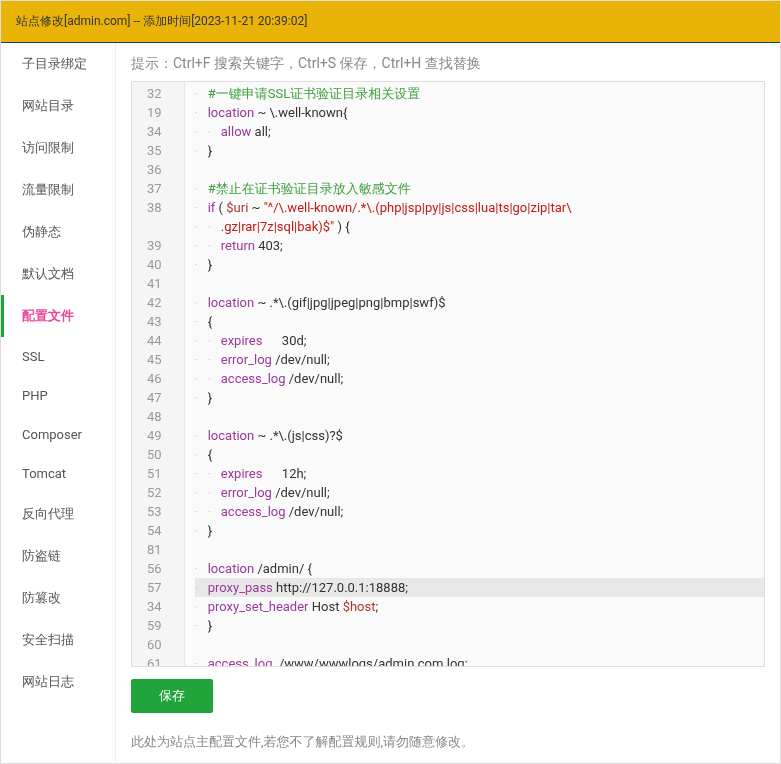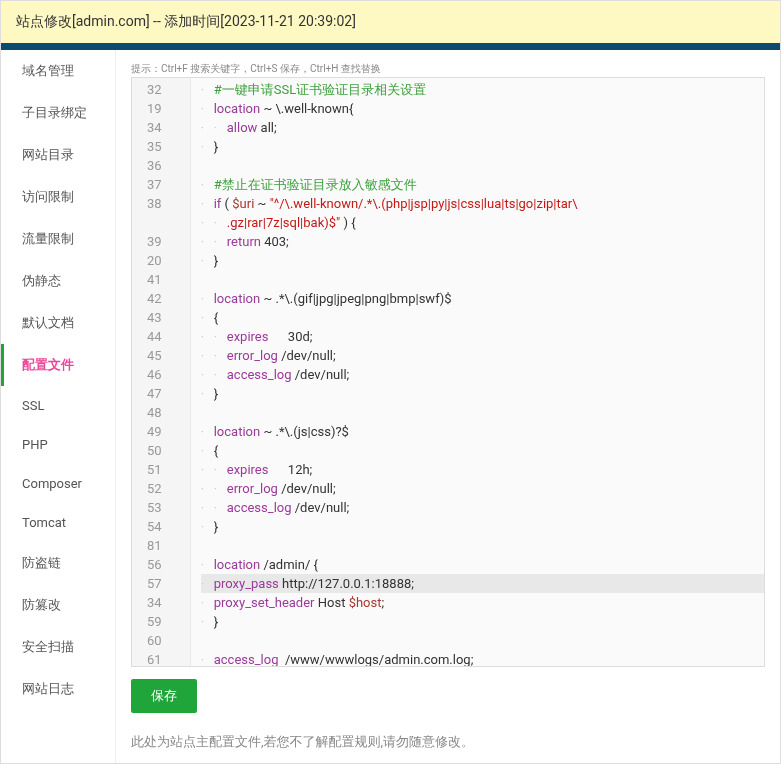--- a/index.html
+++ b/index.html
@@ -1,76 +1,76 @@
 <!DOCTYPE html>
 <html><head>
 <meta charset="utf-8">
 <style>
 *{margin:0;padding:0;box-sizing:border-box;font-family:-apple-system,BlinkMacSystemFont,"Segoe UI",Roboto,"Helvetica Neue",Arial,"PingFang SC","Hiragino Sans GB","Microsoft YaHei",sans-serif}
 body{background:#fff;font-size:13px;color:#333}
 .container{width:781px;height:764px;border:1px solid #ddd;display:flex;flex-direction:column;overflow:hidden}
-.header{background:#fef9c3;border-bottom:7px solid #0c4a6e;padding:12px 15px;font-size:14px;color:#333}
+.header{background:#eab308;border-bottom:1px solid #0c4a6e;padding:12px 15px;font-size:12px;color:#333}
 .body{display:flex;flex:1;overflow:hidden}
 .sidebar{width:115px;background:#fff;border-right:1px solid #eee;overflow-y:auto}
 .sidebar-item{padding:12px 18px;font-size:13px;color:#555;cursor:pointer;border-left:3px solid transparent}
 .sidebar-item.active{background:#fff;border-left:3px solid #20a53a;color:#ec4899;font-weight:700}
 .main{flex:1;display:flex;flex-direction:column;padding:12px 15px;overflow:hidden}
-.tip{color:#888;font-size:10px;margin-bottom:1px}
+.tip{color:#888;font-size:14px;margin-bottom:8px}
 .editor{flex:1;border:1px solid #ddd;display:flex;font-family:Consolas,Monaco,monospace;font-size:13px;line-height:19px;overflow:hidden;background:#fafafa}
-.gutter{background:#f5f5f5;color:#999;text-align:right;padding:2px 28px 2px 15px;user-select:none;border-right:1px solid #e8e8e8}
+.gutter{background:#f5f5f5;color:#999;text-align:right;padding:2px 22px 2px 15px;user-select:none;border-right:1px solid #e8e8e8}
 .code{flex:1;padding:2px 0 2px 10px;white-space:pre;overflow-x:auto;background:#fafafa;color:#333}
 .code-line{height:19px}
 .code-line.hl{background:#e8e8e8}
 .c-comment{color:#3da03d}
 .c-key{color:#9b3a9b}
 .c-str{color:#c41a16}
 .c-var{color:#aa3731}
 .ind{color:#ccc}
 .save-row{margin-top:12px}
-.btn-save{background:#20a53a;color:#fff;border:none;padding:8px 20px;font-size:13px;border-radius:2px;cursor:pointer}
+.btn-save{background:#20a53a;color:#fff;border:none;padding:8px 28px;font-size:13px;border-radius:2px;cursor:pointer}
 .footnote{color:#888;font-size:13px;margin-top:20px}
 </style>
 </head>
 <body>
 
 <div class="container">
   <div class="header">站点修改[admin.com] -- 添加时间[2023-11-21 20:39:02]</div>
   <div class="body">
     <div class="sidebar" id="sidebar">
-        <div class="sidebar-item">域名管理</div>
         <div class="sidebar-item">子目录绑定</div>
         <div class="sidebar-item">网站目录</div>
         <div class="sidebar-item">访问限制</div>
         <div class="sidebar-item">流量限制</div>
         <div class="sidebar-item">伪静态</div>
         <div class="sidebar-item">默认文档</div>
         <div class="sidebar-item active">配置文件</div>
         <div class="sidebar-item">SSL</div>
         <div class="sidebar-item">PHP</div>
         <div class="sidebar-item">Composer</div>
         <div class="sidebar-item">Tomcat</div>
+        <div class="sidebar-item">反向代理</div>
         <div class="sidebar-item">防盗链</div>
         <div class="sidebar-item">防篡改</div>
         <div class="sidebar-item">安全扫描</div>
         <div class="sidebar-item">网站日志</div>
       </div>
     <div class="main">
       <div class="tip">提示：Ctrl+F 搜索关键字，Ctrl+S 保存，Ctrl+H 查找替换</div>
       <div class="editor">
         <div class="gutter" id="gutter">
             <div>32</div>
             <div>19</div>
             <div>34</div>
             <div>35</div>
             <div>36</div>
             <div>37</div>
             <div>38</div>
             <div>&nbsp;</div>
             <div>39</div>
-            <div>20</div>
+            <div>40</div>
             <div>41</div>
             <div>42</div>
             <div>43</div>
             <div>44</div>
             <div>45</div>
             <div>46</div>
             <div>47</div>
             <div>48</div>
             <div>49</div>
             <div>50</div>

